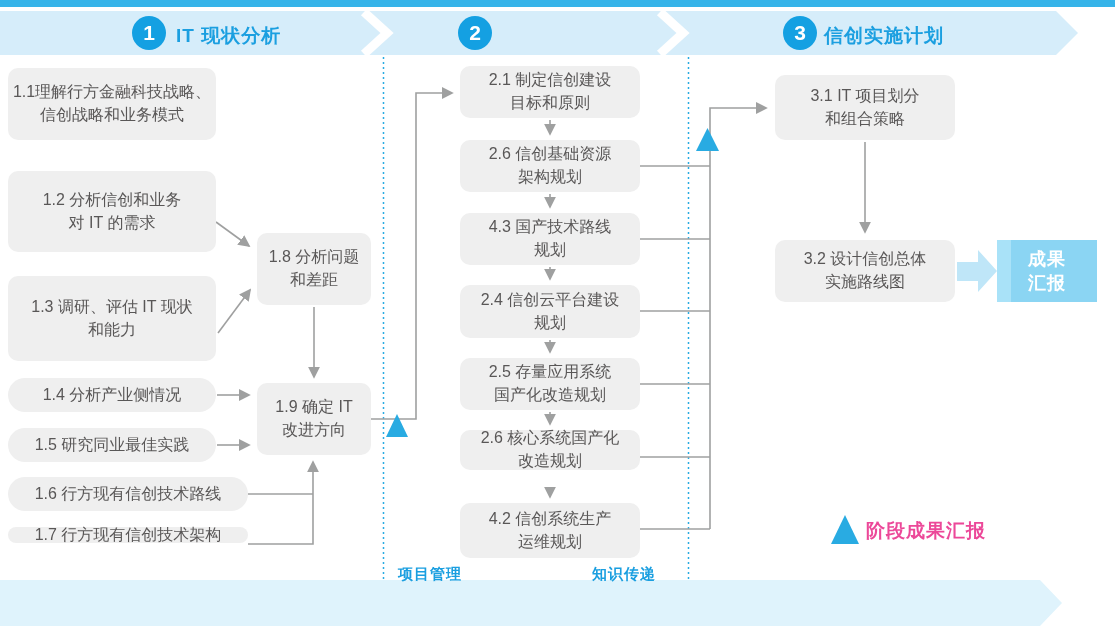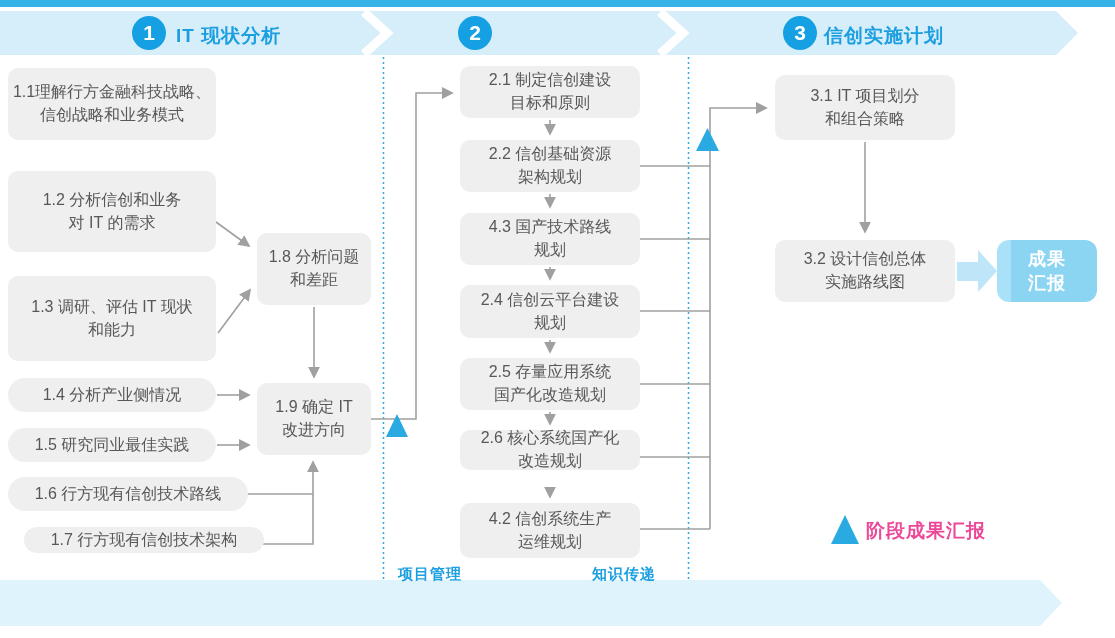--- a/index.html
+++ b/index.html
@@ -17,21 +17,21 @@
   .phase-circle{
     position:absolute;width:34px;height:34px;border-radius:50%;background:#14a0e2;
     color:#fff;font-weight:bold;font-size:21px;display:flex;align-items:center;justify-content:center;
     z-index:3;top:16px;
   }
   .phase-title{
     position:absolute;top:23px;color:#1b9fe0;font-weight:bold;font-size:19px;
     letter-spacing:1px;z-index:3;white-space:nowrap;
   }
   .result-box{
-    position:absolute;left:997px;top:240px;width:100px;height:62px;border-radius:12px;
+    position:absolute;left:997px;top:240px;width:100px;height:62px;border-radius:0;
     background:linear-gradient(90deg,#a9e2f8 0px,#a9e2f8 14px,#8bd5f3 14px);
     color:#fff;font-weight:bold;font-size:18px;line-height:1.35;
     display:flex;align-items:center;justify-content:center;text-align:center;
     white-space:pre-line;z-index:2;letter-spacing:1px;
   }
   .legend-label{
     position:absolute;left:866px;top:518px;color:#ec4899;font-weight:bold;font-size:19px;
     z-index:2;letter-spacing:1px;white-space:nowrap;
   }
   .band-label{
@@ -105,29 +105,29 @@
 
   <div class="gbox" style="left:8px;top:68px;width:208px;height:72px;">1.1理解行方金融科技战略、
 信创战略和业务模式</div>
   <div class="gbox" style="left:8px;top:171px;width:208px;height:81px;">1.2 分析信创和业务
 对 IT 的需求</div>
   <div class="gbox" style="left:8px;top:276px;width:208px;height:85px;">1.3 调研、评估 IT 现状
 和能力</div>
   <div class="gbox pill" style="left:8px;top:378px;width:208px;height:34px;">1.4 分析产业侧情况</div>
   <div class="gbox pill" style="left:8px;top:428px;width:208px;height:34px;">1.5 研究同业最佳实践</div>
   <div class="gbox pill" style="left:8px;top:477px;width:240px;height:34px;">1.6 行方现有信创技术路线</div>
-  <div class="gbox pill" style="left:24px;top:527px;width:240px;height:26px;text-align:right;">1.7 行方现有信创技术架构</div>
+  <div class="gbox pill" style="left:8px;top:527px;width:240px;height:16px;text-align:right;">1.7 行方现有信创技术架构</div>
   <div class="gbox" style="left:257px;top:233px;width:114px;height:72px;">1.8 分析问题
 和差距</div>
   <div class="gbox" style="left:257px;top:383px;width:114px;height:72px;">1.9 确定 IT
 改进方向</div>
 
   <div class="gbox" style="left:460px;top:66px;width:180px;height:52px;">2.1 制定信创建设
 目标和原则</div>
-  <div class="gbox" style="left:460px;top:140px;width:180px;height:52px;">2.2 信创基础资源
+  <div class="gbox" style="left:460px;top:140px;width:180px;height:52px;">2.6 信创基础资源
 架构规划</div>
   <div class="gbox" style="left:460px;top:213px;width:180px;height:52px;">4.3 国产技术路线
 规划</div>
   <div class="gbox" style="left:460px;top:285px;width:180px;height:53px;">2.4 信创云平台建设
 规划</div>
   <div class="gbox" style="left:460px;top:358px;width:180px;height:52px;">2.5 存量应用系统
 国产化改造规划</div>
   <div class="gbox" style="left:460px;top:430px;width:180px;height:40px;">2.6 核心系统国产化
 改造规划</div>
   <div class="gbox" style="left:460px;top:503px;width:180px;height:55px;">4.2 信创系统生产

